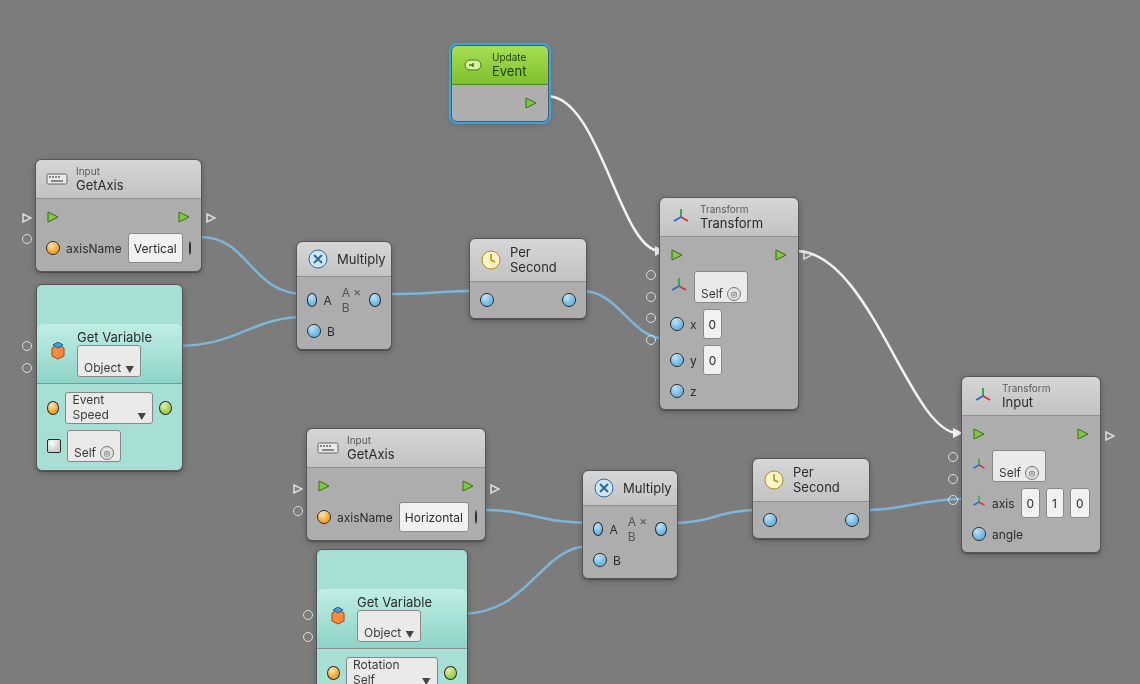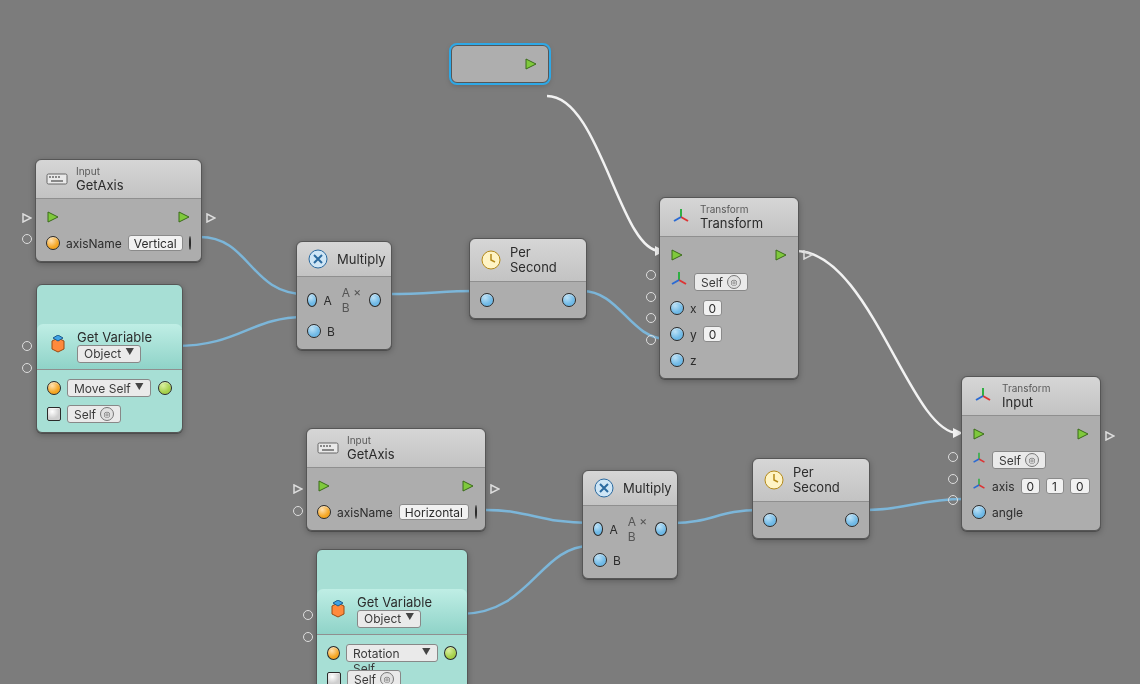--- a/index.html
+++ b/index.html
@@ -46,22 +46,22 @@
   .row.between { justify-content:space-between; }
   .port { width:14px; height:14px; border-radius:50%; border:1px solid #2a2a2a; box-shadow: inset 0 1px 0 rgba(255,255,255,0.5); }
   .port.blue { background: radial-gradient(circle at 35% 30%, #bce1f6, #6fb9e6 60%); }
   .port.orange { background: radial-gradient(circle at 35% 30%, #ffe1b1, #f5a623 60%); }
   .port.green { background: radial-gradient(circle at 35% 30%, #d9ef9f, #a6d04a 60%); }
   .port.white { background: radial-gradient(circle at 35% 30%, #ffffff, #cfcfcf 60%); }
   .port.cube { border-radius:2px; }
   .flowarrow { width:14px; height:14px; display:inline-flex; align-items:center; }
   .flowarrow svg polygon { fill: var(--flow-arrow); stroke:#3a6b1a; stroke-width:1; }
   .label { color:#2c2c2c; }
-  .field { display:inline-flex; align-items:center; background:var(--input-bg); border:1px solid var(--input-border); border-radius:3px; padding:1px 5px; min-width:18px; height:16px; color:#2c2c2c; }
-  .pill { display:inline-flex; align-items:flex-start; gap:4px; background:var(--pill-bg); border:1px solid var(--pill-border); border-radius:3px; padding:1px 6px; height:18px; }
+  .field { display:inline-flex; align-items:center; background:var(--input-bg); border:1px solid var(--input-border); border-radius:3px; padding:1px 5px; min-width:18px; height:30px; color:#2c2c2c; }
+  .pill { display:inline-flex; align-items:flex-end; gap:4px; background:var(--pill-bg); border:1px solid var(--pill-border); border-radius:3px; padding:1px 6px; height:32px; }
   .chev { font-size:9px; color:#444; }
   .dot-target { display:inline-flex;align-items:center;justify-content:center;width:14px;height:14px;border:1px solid #777;border-radius:50%;background:#e2e2e2;font-size:8px;color:#555;}
   .ext-port { position:absolute; width:10px; height:10px; }
   .ext-port.tri svg polygon { fill:none; stroke:#ddd; stroke-width:1.5; }
   .ext-port.circ { border:1.5px solid #ddd; border-radius:50%; }
 
   .node.teal .header { background: linear-gradient(#bfeee5,#8fd3c8); margin-top: 39px; }
   .node.teal { background:#a7dfd5; }
   .node.event { background:#aeaeae; }
   .node.event .header { background: linear-gradient(#a6df52,#7fbf30); border-bottom:1px solid #4f8a1a; }
@@ -84,20 +84,32 @@
   <path class="data" d="M674,523 C710,523 720,510 759,510"></path>
   <path class="data" d="M867,510 C905,510 920,499 964,499"></path>
 
   <path class="flow" d="M547,96 C600,96 620,251 660,251"></path>
   <polygon class="flowcap" points="655,246 665,251 655,256"></polygon>
   <path class="flow" d="M796,251 C870,251 910,433 958,433"></path>
   <polygon class="flowcap" points="953,428 963,433 953,438"></polygon>
 </svg>
 
 <div class="node event selected" style="left:451px; top:45px; width:98px;">
+  <div class="header">
+    <span class="icon">
+      <svg width="22" height="22" viewBox="0 0 22 22">
+          <rect x="3" y="6" width="16" height="10" rx="5" fill="#d7f3a1" stroke="#3f7514"></rect>
+          <path d="M7 11 L11 11 M11 9 L11 13" stroke="#3f7514" stroke-width="1.5"></path>
+        </svg>
+    </span>
+    <span class="titles">
+      <div class="super">Update</div>
+      <div class="title">Event</div>
+    </span>
+  </div>
   <div class="body">
     <div class="row between">
       <span></span>
       <span class="flowarrow">
           <svg width="14" height="14">
             <polygon points="2,2 12,7 2,12"></polygon>
           </svg>
         </span>
     </div>
   </div>
@@ -165,21 +177,21 @@
           <span>Object</span>
           <span class="chev">▼</span>
         </span>
     </span>
   </div>
   <div class="body">
     <div class="row between">
       <span class="row">
         <span class="port orange"></span>
         <span class="pill">
-            <span>Move Self</span>
+            <span>Event Speed</span>
             <span class="chev">▼</span>
           </span>
       </span>
       <span class="port green"></span>
     </div>
     <div class="row">
       <span class="port white cube" style="border-radius:2px;"></span>
       <span class="pill">
           <span>Self</span>
           <span class="dot-target">◎</span>

